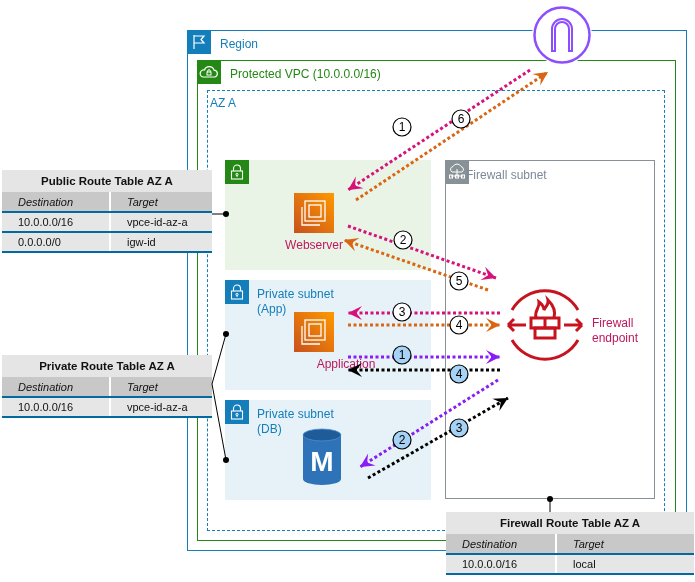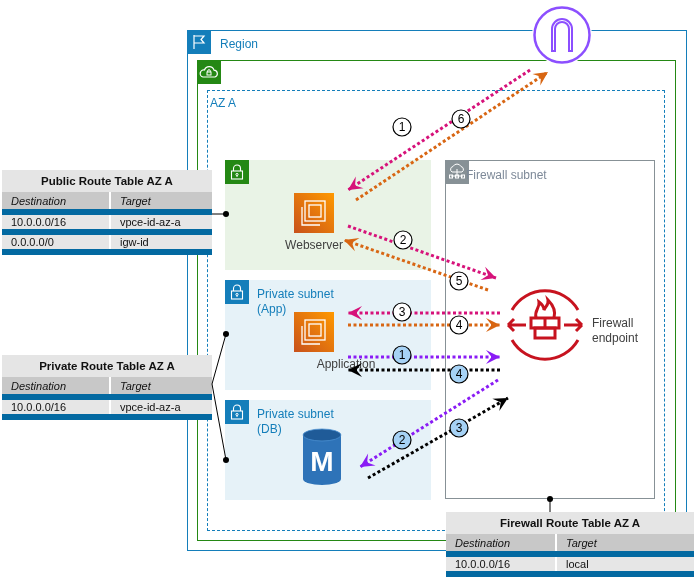--- a/index.html
+++ b/index.html
@@ -15,23 +15,23 @@
   .subnet { position:absolute; box-sizing:border-box; }
   .pub { left:225px; top:160px; width:206px; height:110px; background:#e9f3e6; }
   .app { left:225px; top:280px; width:206px; height:110px; background:#e6f2f8; }
   .db { left:225px; top:400px; width:206px; height:100px; background:#e6f2f8; }
   .fw { left:445px; top:160px; width:210px; height:339px; background:#fff; border:1px solid #879196; }
   .sub-label { position:absolute; left:32px; top:7px; font-size:12px; line-height:15px; }
   .rt { position:absolute; border-collapse:collapse; font-size:11px; }
   .rt-title { background:#e5e5e5; font-weight:bold; text-align:center; height:20px; font-size:11.5px; color:#111; }
   .rt-head { background:#c8c8c8; font-style:italic; height:20px; color:#111; }
   .rt-row { background:#e6e6e6; height:20px; color:#111;border-radius:6px; }
-  .rt-cell { padding:0 9px; border-right:2px solid #fff; border-bottom:6px solid #0369a1; box-sizing:border-box; white-space:nowrap; }
+  .rt-cell { padding:0 16px; border-right:2px solid #fff; border-bottom:2px solid #0369a1; box-sizing:border-box; white-space:nowrap; }
   .rt-cell:last-child { border-right:none; }
-  .node-label { position:absolute; font-size:12px; text-align:center; white-space:nowrap; color:#404040; }
+  .node-label { position:absolute; font-size:12px; text-align:center; white-space:nowrap; color:#be185d; }
   svg.overlay { position:absolute; left:0; top:0; }
 </style>
 </head>
 <body>
 
 <div class="frame region">
   <div class="badge" style="left:-1px;top:-1px;background:#147eba;">
     <svg width="16" height="16" viewBox="0 0 16 16">
         <path d="M3 1 V15 M3 2 H13 L10 5.5 L13 9 H3" fill="none" stroke="#fff" stroke-width="1.2"></path>
       </svg>
@@ -40,20 +40,21 @@
 </div>
 
 <div class="frame vpc">
   <div class="badge" style="left:-1px;top:-1px;background:#248814;">
     <svg width="20" height="16" viewBox="0 0 20 16">
         <path d="M4 13 H16 A3.5 3.5 0 0 0 15 6.2 A5 5 0 0 0 5.5 6 A3.5 3.5 0 0 0 4 13 Z" fill="none" stroke="#fff" stroke-width="1.2"></path>
         <rect x="8" y="8" width="4" height="3" fill="none" stroke="#fff" stroke-width="1"></rect>
         <path d="M8.7 8 V7 A1.3 1.3 0 0 1 11.3 7 V8" fill="none" stroke="#fff" stroke-width="1"></path>
       </svg>
   </div>
+  <span class="frame-label" style="left:32px;top:6px;color:#248814;">Protected VPC (10.0.0.0/16)</span>
 </div>
 
 <div class="frame az">
   <span class="frame-label" style="left:2px;top:5px;color:#147eba;">AZ A</span>
 </div>
 
 <div class="subnet pub">
   <div class="badge" style="left:0;top:0;background:#248814;">
     <svg width="14" height="16" viewBox="0 0 14 16">
         <rect x="1.5" y="7" width="11" height="8" fill="none" stroke="#fff" stroke-width="1.1"></rect>

